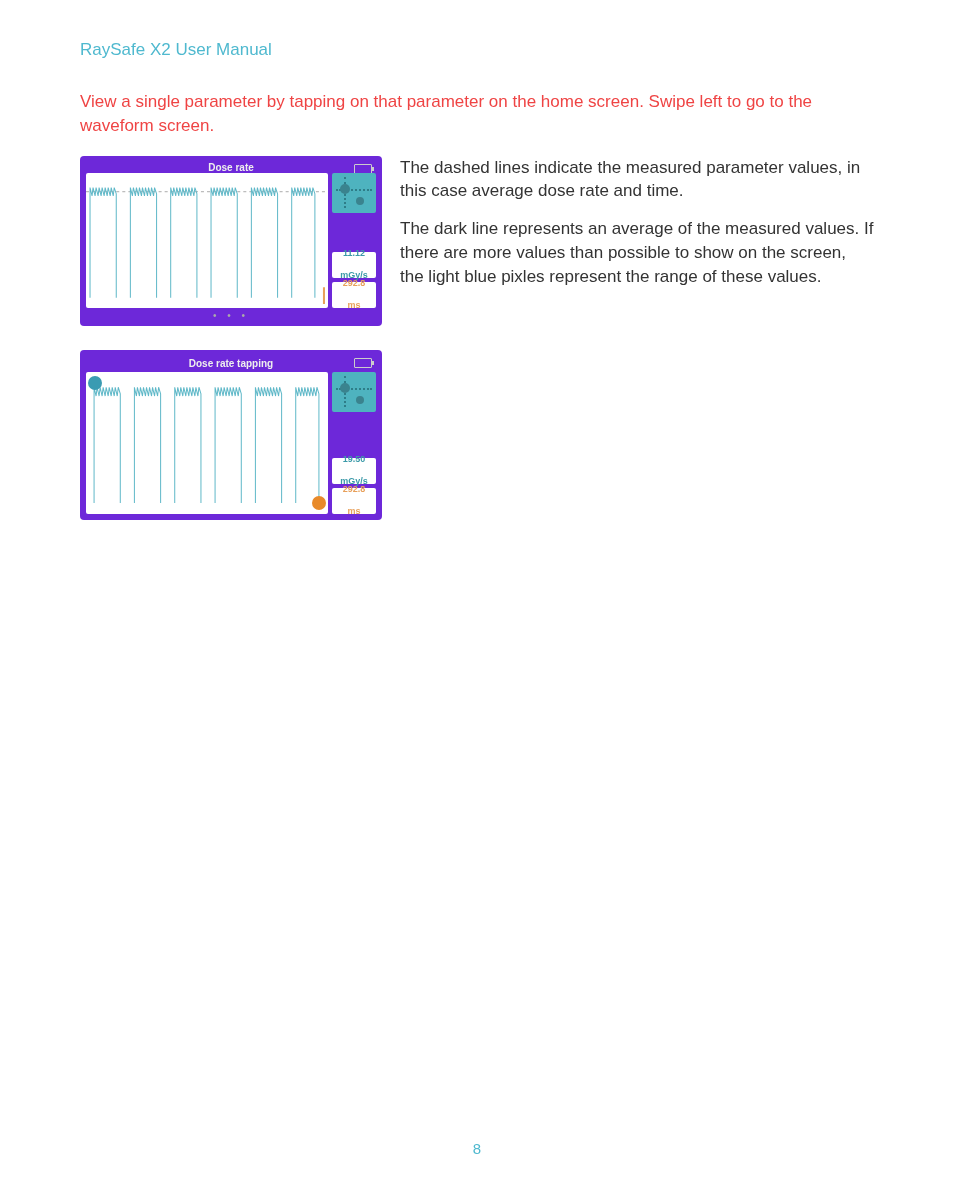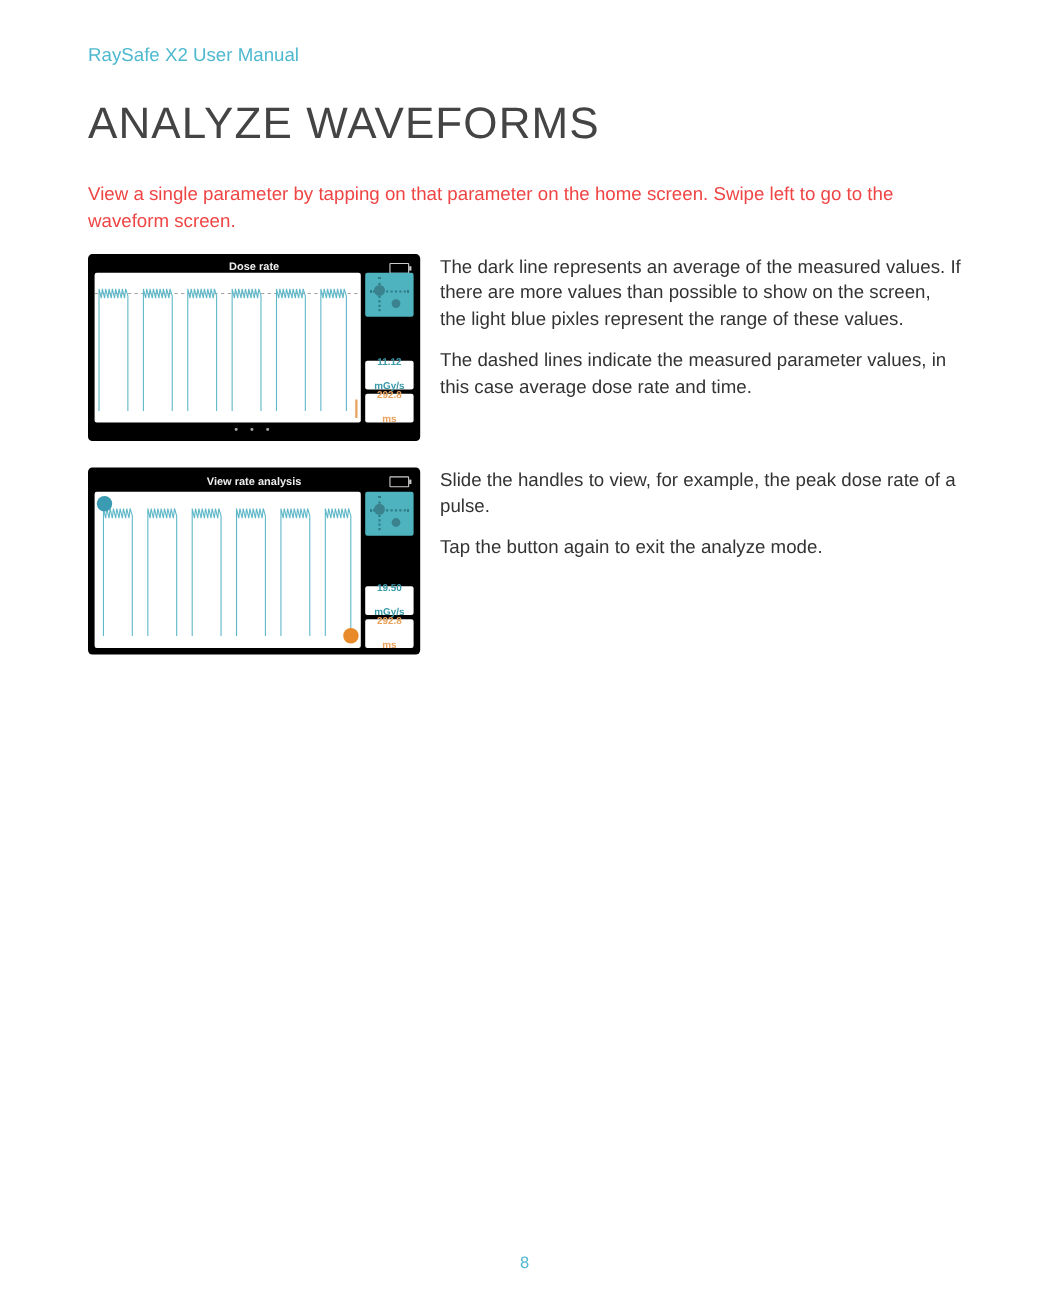--- a/index.html
+++ b/index.html
@@ -48,21 +48,21 @@
     line-height: 1.4;
     color: #333;
     margin-left: 18px;
   }
   .row .text p { margin: 0 0 14px 0; }
 
   
   .device {
     width: 302px;
     height: 170px;
-    background: #000000;
+    background: #6d28d9;
     border-radius: 4px;
     position: relative;
     box-sizing: border-box;
     padding: 6px;
     display: flex;
     flex-direction: column;
   }
   .device-titlebar {
     height: 16px;
     display: flex;
@@ -210,21 +210,20 @@
     font-size: 15px;
   }
 </style>
 </head>
 <body>
 
 <div class="page">
 
   <div class="header">RaySafe X2 User Manual</div>
 
-  <h1 class="title">ANALYZE WAVEFORMS</h1>
 
   <p class="intro">View a single parameter by tapping on that parameter on the home screen. Swipe left to go to the waveform screen.</p>
 
   <div class="row">
     <div class="device">
       <div class="device-titlebar">
         <span class="device-title">Dose rate</span>
         <span class="battery"></span>
       </div>
       <div class="device-body">
@@ -259,30 +258,30 @@
           </div>
           <div class="side-val orange">
             <span>292.8</span>
             <span>ms</span>
           </div>
         </div>
       </div>
       <div class="dots">• • •</div>
     </div>
     <div class="text">
+      <p>The dashed lines indicate the measured parameter values, in this case average dose rate and time.</p>
       <p>The dark line represents an average of the measured values. If there are more values than possible to show on the screen, the light blue pixles represent the range of these values.</p>
-      <p>The dashed lines indicate the measured parameter values, in this case average dose rate and time.</p>
     </div>
   </div>
 
 
   <div class="row">
     <div class="device">
       <div class="device-titlebar">
-        <span class="device-title">View rate analysis</span>
+        <span class="device-title">Dose rate tapping</span>
         <span class="battery"></span>
       </div>
       <div class="device-body">
         <div class="plot-area">
           <svg class="plot-svg" viewBox="0 0 240 130" preserveAspectRatio="none">
             <g stroke="#5fb8c8" stroke-width="1" fill="none">
               <path d="M8 20 l0 -6 l2 8 l1 -8 l2 8 l1 -8 l2 8 l1 -8 l2 8 l1 -8 l2 8 l1 -8 l2 8 l1 -8 l2 8 l1 -8 l2 8 l1 -8 l2 6 l0 100 M8 120 l0 -100"></path>
               <path d="M48 20 l0 -6 l2 8 l1 -8 l2 8 l1 -8 l2 8 l1 -8 l2 8 l1 -8 l2 8 l1 -8 l2 8 l1 -8 l2 8 l1 -8 l2 8 l1 -8 l2 6 l0 100 M48 120 l0 -100"></path>
               <path d="M88 20 l0 -6 l2 8 l1 -8 l2 8 l1 -8 l2 8 l1 -8 l2 8 l1 -8 l2 8 l1 -8 l2 8 l1 -8 l2 8 l1 -8 l2 8 l1 -8 l2 6 l0 100 M88 120 l0 -100"></path>
               <path d="M128 20 l0 -6 l2 8 l1 -8 l2 8 l1 -8 l2 8 l1 -8 l2 8 l1 -8 l2 8 l1 -8 l2 8 l1 -8 l2 8 l1 -8 l2 8 l1 -8 l2 6 l0 100 M128 120 l0 -100"></path>
@@ -307,20 +306,16 @@
             <span>19.50</span>
             <span>mGy/s</span>
           </div>
           <div class="side-val orange">
             <span>292.8</span>
             <span>ms</span>
           </div>
         </div>
       </div>
     </div>
-    <div class="text">
-      <p>Slide the handles to view, for example, the peak dose rate of a pulse.</p>
-      <p>Tap the button again to exit the analyze mode.</p>
-    </div>
   </div>
 
   <div class="page-number">8</div>
 </div>
 
 </body></html>

